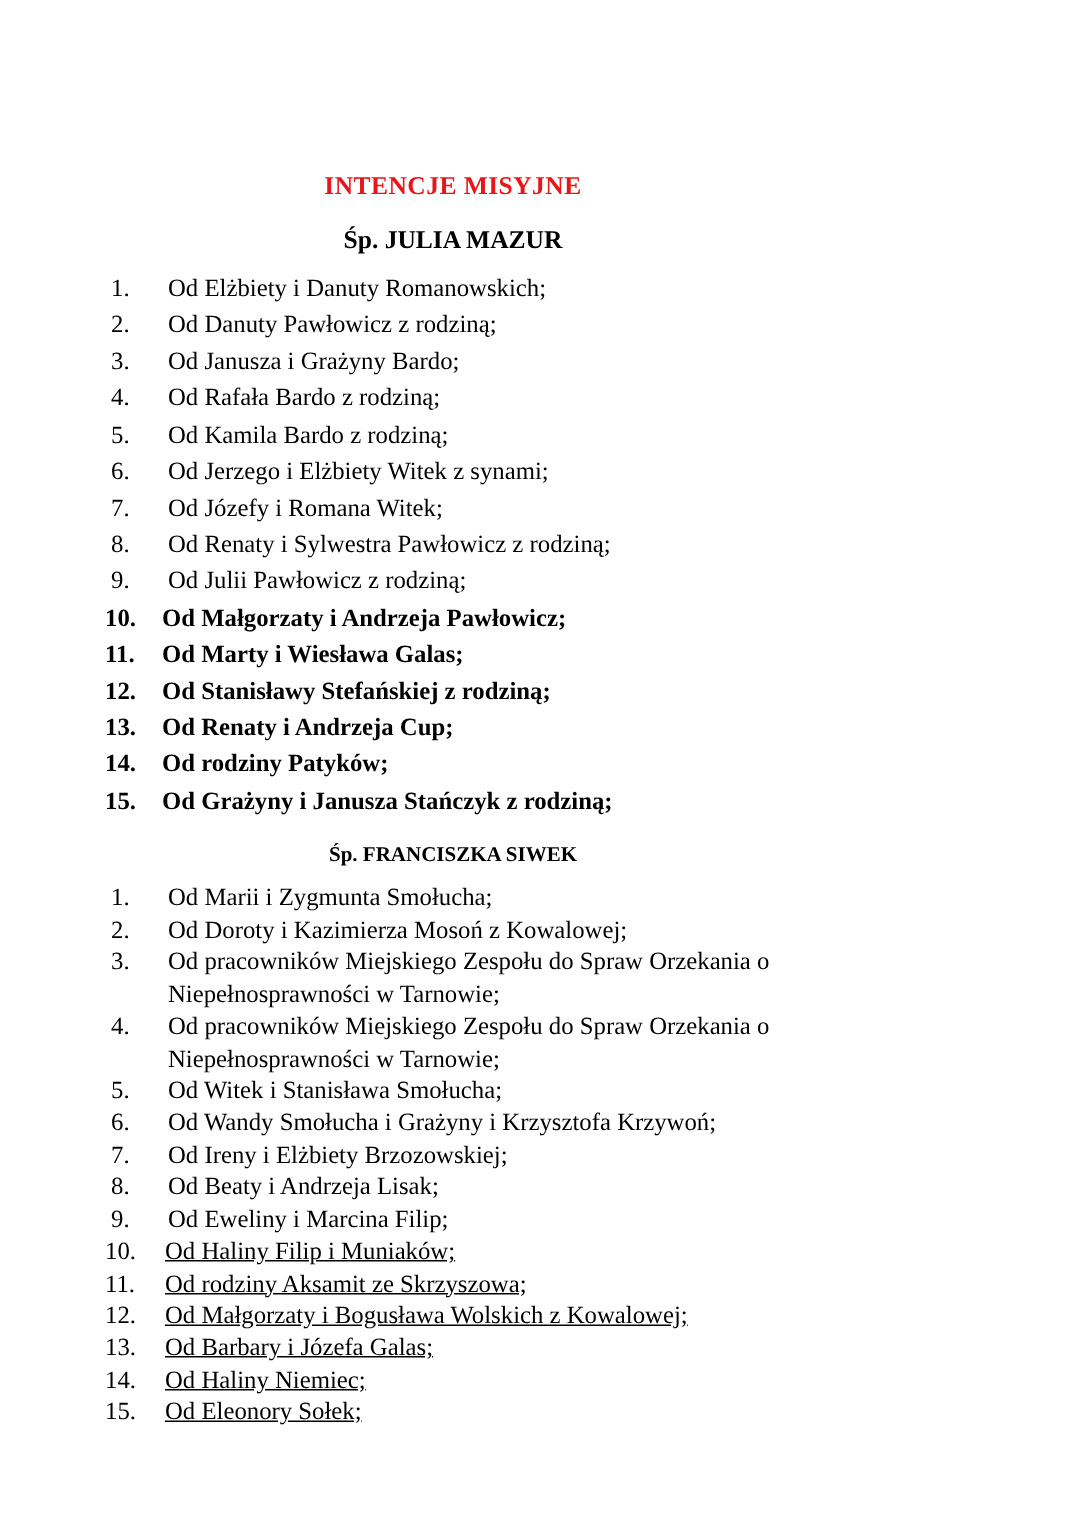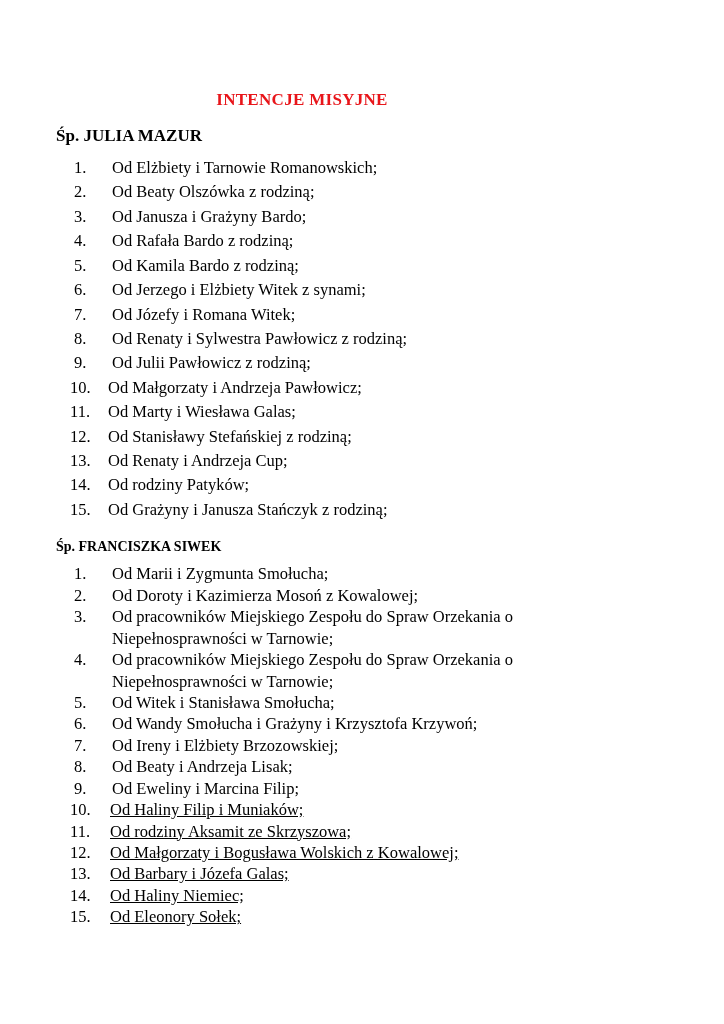--- a/index.html
+++ b/index.html
@@ -11,41 +11,41 @@
     width: 724px;
     height: 1024px;
     font-family: "Liberation Serif", serif;
     color: #000000;
     overflow: hidden;
   }
   .page {
     width: 604px;
     height: 1024px;
     box-sizing: border-box;
-    padding: 90px 56px 20px 56px;
+    padding: 114px 56px 20px 56px;
     position: relative;
   }
   .doc-title {
     text-align: center;
     font-weight: bold;
     font-size: 17px;
     color: #e8151a;
     letter-spacing: 0.3px;
     margin: 0 0 16px 0;
   }
   .doc-subtitle {
     text-align: center;
     font-weight: bold;
     font-size: 16.5px;
     line-height: 1.28;
     margin: 0 0 18px 0;
     padding: 0 10px;
   }
   .section-heading {
-    text-align: left;
+    text-align: center;
     font-weight: bold;
     margin: 0 0 10px 0;
   }
   .section-heading.size-normal {
     font-size: 17px;
   }
   .section-heading.size-large {
     font-size: 14px;
     margin-top: 18px;
     margin-bottom: 8px;
@@ -83,20 +83,21 @@
     line-height: 1.52;
   }
   .sec-1 > li::before {
     left: 16px;
   }
   .sec-1 > li.wide-num::before {
     left: 12px;
   }
   .sec-1 > li.wide-num {
     padding-left: 52px;
+    font-weight: bold;
   }
   .sec-2 > li::before {
     left: 18px;
   }
   .sec-2 > li.wide-num::before {
     left: 14px;
   }
   .sec-2 > li.wide-num {
     padding-left: 54px;
     text-decoration: underline;
@@ -106,22 +107,22 @@
 <body>
 
 <div class="page">
 
   <h1 class="doc-title">INTENCJE MISYJNE</h1>
 
 
   <h2 class="section-heading size-normal">Śp. JULIA MAZUR</h2>
 
   <ol class="intentions sec-1">
-    <li>Od Elżbiety i Tarnowie Romanowskich;</li>
-    <li>Od Beaty Olszówka z rodziną;</li>
+    <li>Od Elżbiety i Danuty Romanowskich;</li>
+    <li>Od Danuty Pawłowicz z rodziną;</li>
     <li>Od Janusza i Grażyny Bardo;</li>
     <li>Od Rafała Bardo z rodziną;</li>
     <li>Od Kamila Bardo z rodziną;</li>
     <li>Od Jerzego i Elżbiety Witek z synami;</li>
     <li>Od Józefy i Romana Witek;</li>
     <li>Od Renaty i Sylwestra Pawłowicz z rodziną;</li>
     <li>Od Julii Pawłowicz z rodziną;</li>
     <li class="wide-num">Od Małgorzaty i Andrzeja Pawłowicz;</li>
     <li class="wide-num">Od Marty i Wiesława Galas;</li>
     <li class="wide-num">Od Stanisławy Stefańskiej z rodziną;</li>

